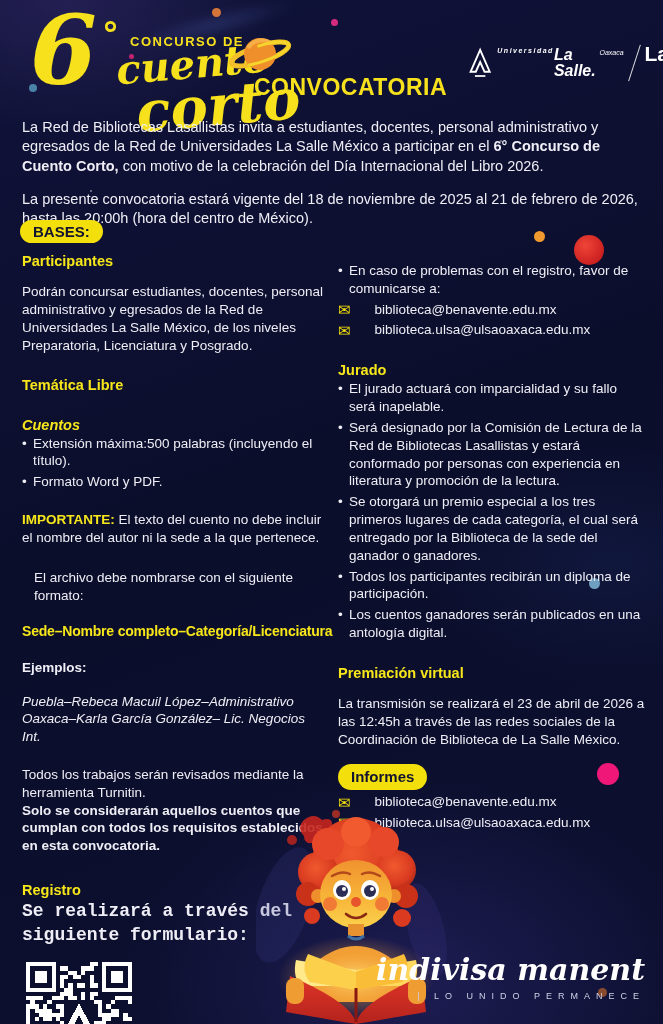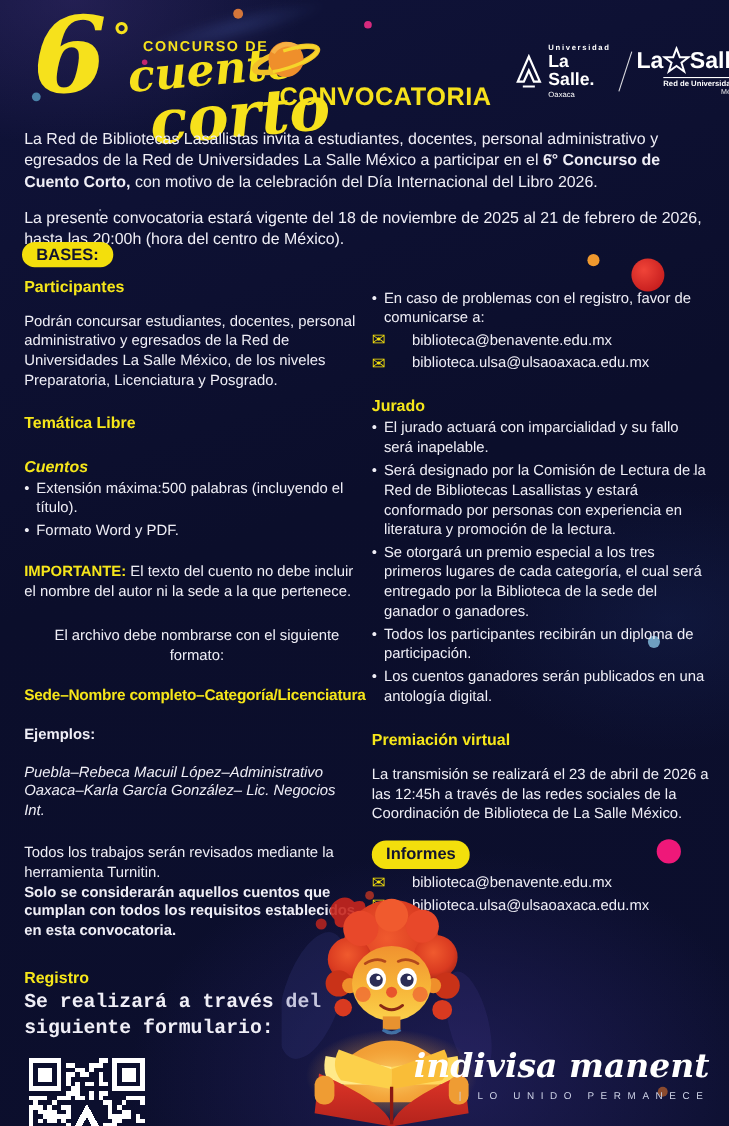--- a/index.html
+++ b/index.html
@@ -19,21 +19,21 @@
   .title-block{position:absolute;left:24px;top:8px;width:300px;height:120px;color:#f6e11c;}
   .num6{position:absolute;left:6px;top:-14px;font:italic 700 96px "DejaVu Serif",serif;color:#f6e11c;}
   .deg{position:absolute;left:78px;top:6px;font:italic 700 34px "DejaVu Serif",serif;}
   .kicker{position:absolute;left:106px;top:26px;font-weight:bold;font-size:13px;letter-spacing:1.5px;}
   .cuento{position:absolute;left:92px;top:32px;font:italic 700 40px "DejaVu Serif",serif;transform:rotate(-5deg);}
   .corto{position:absolute;left:112px;top:64px;font:italic 700 56px "DejaVu Serif",serif;transform:rotate(-5deg);}
   .saturn{position:absolute;left:196px;top:16px;}
   .convocatoria{position:absolute;left:254px;top:74px;font-size:23px;font-weight:bold;letter-spacing:.5px;color:#f6e11c;}
   .logos{position:absolute;left:468px;top:40px;display:flex;align-items:center;gap:10px;color:#fff;}
   .logoL{display:flex;align-items:center;gap:5px;}
-  .logoL .txt{display:flex;flex-direction:column;line-height:1;}
+  .logoL .txt{display:flex;flex-direction:row;line-height:1;font-style:italic;}
   .logoL .u{font-size:7px;letter-spacing:1.5px;font-weight:bold;margin-bottom:2px;}
   .logoL .n{font-size:16px;font-weight:bold;}
   .logoL .c{font-size:7px;margin-top:2px;}
   .slash{width:1px;height:38px;background:rgba(255,255,255,.85);transform:rotate(18deg);}
   .logoR{display:flex;flex-direction:column;align-items:flex-end;line-height:1;}
   .logoR .row{display:flex;align-items:center;font-size:21px;font-weight:bold;}
   .logoR .sub{border-top:1px solid #fff;margin-top:2px;padding-top:2px;font-size:7px;font-weight:bold;text-align:right;}
   .logoR .mx{font-size:6.5px;text-align:right;margin-top:1px;opacity:.9;}
   
   .intro{position:absolute;left:22px;top:118px;width:620px;font-size:14.5px;line-height:1.33;}
@@ -143,21 +143,21 @@
     <div class="h mt22">Temática Libre</div>
     <div class="h hit mt20">Cuentos</div>
 
     <ul class="b mt16">
       <li>Extensión máxima:500 palabras (incluyendo el título).</li>
       <li>Formato Word y PDF.</li>
     </ul>
 
     <p class="mt20" style="margin:20px 0 0 0;"><span class="ylabel">IMPORTANTE:</span><span> El texto del cuento no debe incluir el nombre del autor ni la sede a la que pertenece.</span></p>
 
-    <p class="mt22" style="margin:22px 0 0 12px;text-align:center;">El archivo debe nombrarse con el siguiente formato:</p>
+    <p class="mt22" style="margin:22px 0 0 12px;">El archivo debe nombrarse con el siguiente formato:</p>
 
     <div class="formato mt18">Sede–Nombre completo–Categoría/Licenciatura</div>
 
     <div class="wbold mt18">Ejemplos:</div>
     <div class="ital mt16">Puebla–Rebeca Macuil López–Administrativo</div>
     <div class="ital">Oaxaca–Karla García González– Lic. Negocios Int.</div>
 
     <p class="mt20" style="margin:20px 0 0 0;">Todos los trabajos serán revisados mediante la herramienta Turnitin.</p>
     <p class="wbold" style="margin:0;">Solo se considerarán aquellos cuentos que cumplan con todos los requisitos establecidos en esta convocatoria.</p>
 

